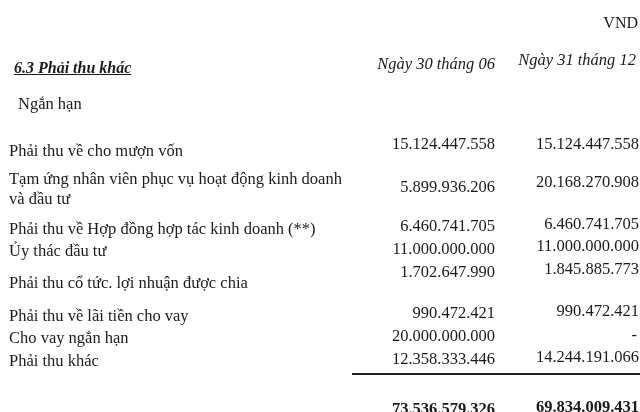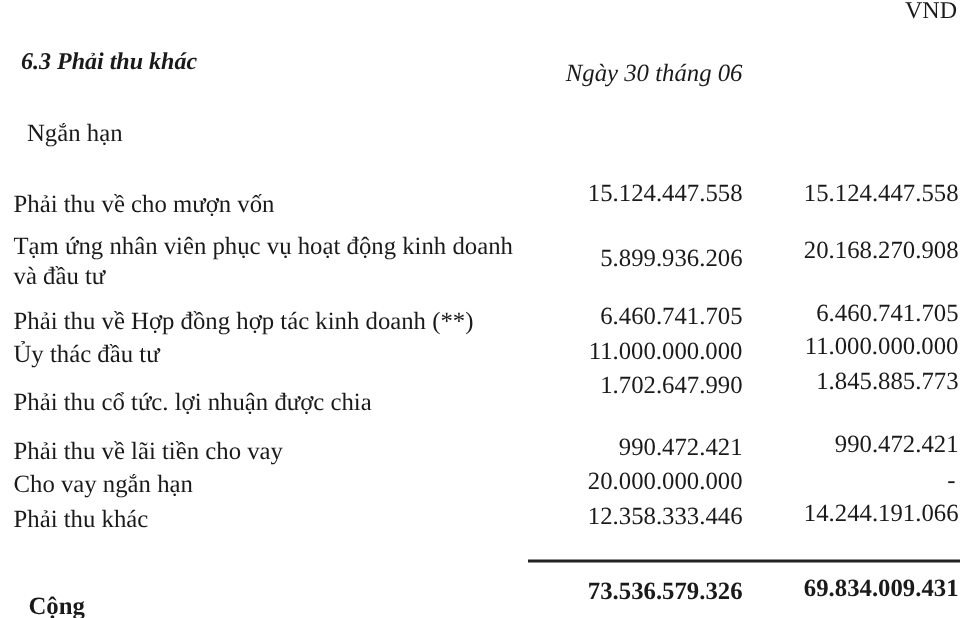--- a/index.html
+++ b/index.html
@@ -8,30 +8,31 @@
       background: #ffffff;
     }
     body {
       width: 640px;
       height: 412px;
       overflow: hidden;
       position: relative;
       font-family: "Liberation Serif", "DejaVu Serif", serif;
       color: #1a1a1a;
     }
-    .abs { position: absolute; white-space: nowrap; }
+    .abs { position: absolute; white-space: nowrap; margin-top: 15px; }
     .currency {
       right: 2px; top: -1px;
       font-size: 16px;
     }
     .section-title {
-      left: 14px; top: 33px;
+      left: 14px; top: 44px;
       font-size: 16px;
       font-weight: bold;
       font-style: italic;
+      text-decoration: underline;
     }
     .col-head {
       font-size: 16.5px;
       font-style: italic;
       text-align: right;
       line-height: 21px;
     }
     .col-head.c1 { right: 145px; top: 38px; font-style: italic; }
     .col-head.c2 { right: 4px; top: 34px; }
     .subhead {
@@ -66,20 +67,21 @@
 <div>
 
   <div class="abs currency">VND</div>
 
   <div class="abs section-title">6.3 Phải thu khác</div>
 
   <div class="abs col-head c1">
     <div>Ngày 30 tháng 06</div>
   </div>
   <div class="abs col-head c2">
+    <div>Ngày 31 tháng 12</div>
   </div>
 
   <div class="abs subhead">Ngắn hạn</div>
 
   <div class="abs row-label" style="top:126px">Phải thu về cho mượn vốn</div>
   <div class="abs num c1" style="top:119px">15.124.447.558</div>
   <div class="abs num c2" style="top:119px">15.124.447.558</div>
 
   <div class="abs row-label" style="top:154px; width:345px">Tạm ứng nhân viên phục vụ hoạt động kinh doanh và đầu tư</div>
   <div class="abs num c1" style="top:162px">5.899.936.206</div>

